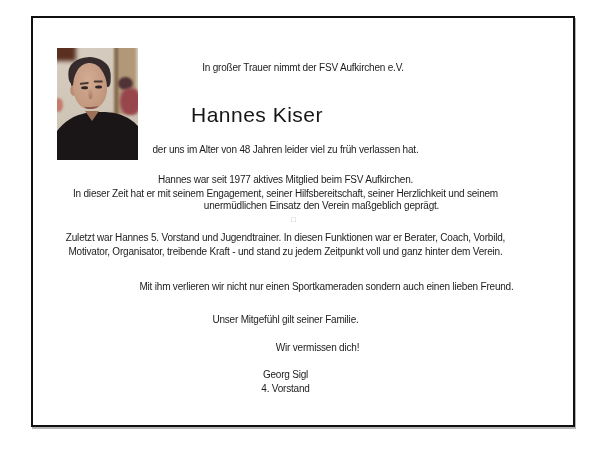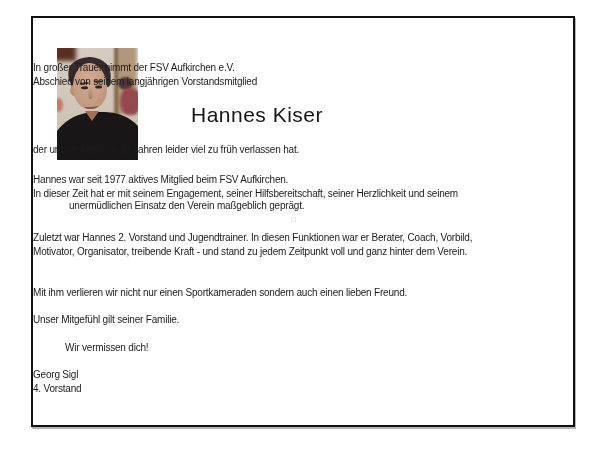--- a/index.html
+++ b/index.html
@@ -20,21 +20,21 @@
     height: 407px;
     border: 2px solid #101010;
     background: #ffffff;
     box-shadow: 1px 2px 0 rgba(90,90,90,0.45);
   }
   
   .line {
     position: absolute;
     left: 0;
     width: 540px;
-    text-align: left;
+    text-align: center;
     font-size: 10px;
     line-height: 14px;
     letter-spacing: -0.2px;
     white-space: nowrap;
     color: #1c1c1c;
   }
   .line.narrow { width: 505px; }
   .deceased-name {
     position: absolute;
     left: 0;
@@ -57,21 +57,21 @@
     position: absolute;
     left: 258px;
     top: 198px;
     font-size: 8px;
     line-height: 8px;
     color: #bfbfbf;
     letter-spacing: 0;
   }
   .t-r1 { top: 213px; }
   .t-r2 { top: 227px; }
-  .t-f1 { top: 268px; }
+  .t-f1 { top: 262px; padding-left: 41px; }
   .t-f2 { top: 268px; }
   .t-cond { top: 295px; }
   .t-miss { top: 323px; margin-left: 32px; }
   .t-sig1 { top: 350px; }
   .t-sig2 { top: 364px; }
 
   
   .portrait {
     position: absolute;
     left: 24px;
@@ -133,33 +133,32 @@
         <div class="ph-brow-l"></div>
         <div class="ph-brow-r"></div>
         <div class="ph-eye-l"></div>
         <div class="ph-eye-r"></div>
         <div class="ph-nose"></div>
         <div class="ph-mouth"></div>
       </div>
     </div>
 
     <div class="line t-intro1">In großer Trauer nimmt der FSV Aufkirchen e.V.</div>
-    <div class="line t-intro2">Abschied von seinem langjährigen Vorstandsmitglied</div>
 
     <div class="deceased-name">Hannes Kiser</div>
 
-    <div class="line narrow t-age">der uns im Alter von 37 Jahren leider viel zu früh verlassen hat.</div>
+    <div class="line narrow t-age">der uns im Alter von 48 Jahren leider viel zu früh verlassen hat.</div>
 
     <div class="line narrow t-m1">Hannes war seit 1977 aktives Mitglied beim FSV Aufkirchen.</div>
     <div class="line narrow t-m2">In dieser Zeit hat er mit seinem Engagement, seiner Hilfsbereitschaft, seiner Herzlichkeit und seinem</div>
     <div class="line narrow t-m3">unermüdlichen Einsatz den Verein maßgeblich geprägt.</div>
 
     <span class="t-glyph">□</span>
 
-    <div class="line narrow t-r1">Zuletzt war Hannes 2. Vorstand und Jugendtrainer. In diesen Funktionen war er Berater, Coach, Vorbild,</div>
+    <div class="line narrow t-r1">Zuletzt war Hannes 5. Vorstand und Jugendtrainer. In diesen Funktionen war er Berater, Coach, Vorbild,</div>
     <div class="line narrow t-r2">Motivator, Organisator, treibende Kraft - und stand zu jedem Zeitpunkt voll und ganz hinter dem Verein.</div>
 
     <div class="line narrow t-f1">Mit ihm verlieren wir nicht nur einen Sportkameraden sondern auch einen lieben Freund.</div>
 
     <div class="line narrow t-cond">Unser Mitgefühl gilt seiner Familie.</div>
 
     <div class="line narrow t-miss">Wir vermissen dich!</div>
 
     <div class="line narrow t-sig1">Georg Sigl</div>
     <div class="line narrow t-sig2">4. Vorstand</div>

